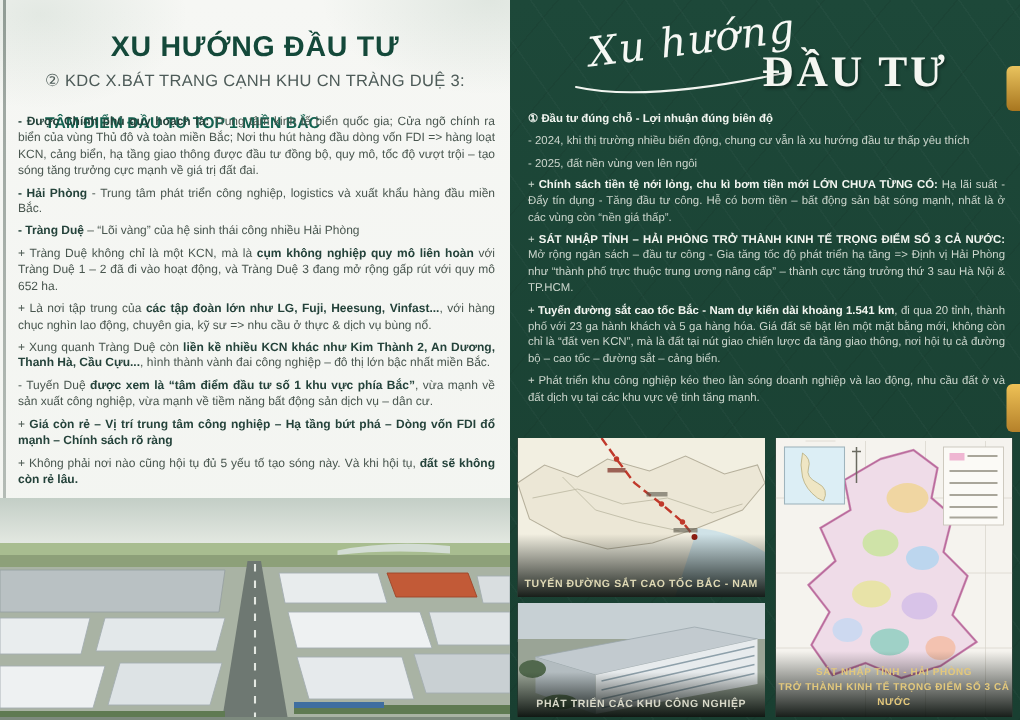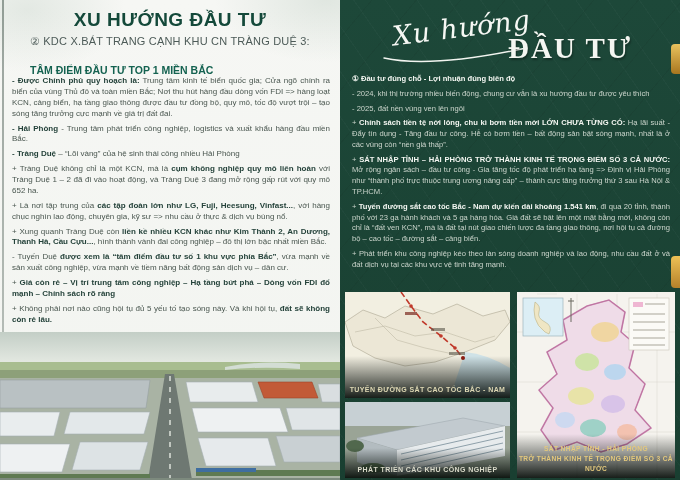--- a/index.html
+++ b/index.html
@@ -6,21 +6,21 @@
   #page{position:relative;width:680px;height:480px;overflow:hidden;background:#fff;
         font-family:"Liberation Sans",sans-serif;}
   
   #left-panel{position:absolute;left:0;top:0;width:340px;height:480px;
     background:
       radial-gradient(140px 90px at 8% 2%, rgba(90,130,105,.12), transparent 70%),
       radial-gradient(160px 90px at 96% 0%, rgba(90,130,105,.14), transparent 70%),
       linear-gradient(#f6f7f4,#f2f4f0);}
   #left-edge-line{position:absolute;left:2px;top:0;width:2px;height:480px;
     background:linear-gradient(rgba(40,60,50,.45),rgba(40,60,50,.25));}
-  .lp-title{margin:9px 10px 4px;text-align:center;font-weight:bold;font-size:19px;
+  .lp-title{margin:21px 10px 4px;text-align:center;font-weight:bold;font-size:19px;
     letter-spacing:.5px;color:#14493a;}
   .lp-sub1{margin:2px 10px 0 30px;font-size:11px;color:#4d5b58;letter-spacing:.2px;}
   .lp-sub2{margin:16px 10px 0 30px;font-size:10.5px;font-weight:bold;color:#146250;}
   .lp-bullets{position:absolute;left:12px;top:76px;width:318px;}
   .lp-bullets p{margin:0 0 4px 0;font-size:8px;line-height:1.36;color:#49564f;
     text-align:justify;}
   .lp-bullets p span.b{font-weight:bold;color:#24423a;}
   #industrial-photo{position:absolute;left:0;top:332px;width:340px;height:148px;}
   
   #right-panel{position:absolute;left:340px;top:0;width:340px;height:480px;
@@ -126,21 +126,21 @@
       <svg class="rp-flourish" width="150" height="22" viewBox="0 0 150 22">
         <path d="M4,16 C40,24 90,18 146,6" stroke="#f2f5f0" stroke-width="1.4" fill="none" stroke-linecap="round"></path>
       </svg>
       <div class="rp-main">ĐẦU TƯ</div>
     </div>
     <div class="gold-glyph"></div>
     <div class="gold-ribbon"></div>
 
     <div class="rp-bullets">
         <p><span class="b">① Đầu tư đúng chỗ - Lợi nhuận đúng biên độ</span></p>
-        <p><span>- 2024, khi thị trường nhiều biến động, chung cư vẫn là xu hướng đầu tư được yêu thích</span></p>
+        <p><span>- 2024, khi thị trường nhiều biến động, chung cư vẫn là xu hướng đầu tư thấp yêu thích</span></p>
         <p><span>- 2025, đất nền vùng ven lên ngôi</span></p>
         <p><span>+ </span><span class="b">Chính sách tiền tệ nới lỏng, chu kì bơm tiền mới LỚN CHƯA TỪNG CÓ:</span><span> Hạ lãi suất - Đẩy tín dụng - Tăng đầu tư công. Hễ có bơm tiền – bất động sản bật sóng mạnh, nhất là ở các vùng còn “nền giá thấp”.</span></p>
         <p><span>+ </span><span class="b">SÁT NHẬP TỈNH – HẢI PHÒNG TRỞ THÀNH KINH TẾ TRỌNG ĐIỂM SỐ 3 CẢ NƯỚC:</span><span> Mở rộng ngân sách – đầu tư công - Gia tăng tốc độ phát triển hạ tầng =&gt; Định vị Hải Phòng như “thành phố trực thuộc trung ương nâng cấp” – thành cực tăng trưởng thứ 3 sau Hà Nội &amp; TP.HCM.</span></p>
         <p><span>+ </span><span class="b">Tuyến đường sắt cao tốc Bắc - Nam dự kiến dài khoảng 1.541 km</span><span>, đi qua 20 tỉnh, thành phố với 23 ga hành khách và 5 ga hàng hóa. Giá đất sẽ bật lên một mặt bằng mới, không còn chỉ là “đất ven KCN”, mà là đất tại nút giao chiến lược đa tầng giao thông, nơi hội tụ cả đường bộ – cao tốc – đường sắt – cảng biển.</span></p>
         <p><span>+ Phát triển khu công nghiệp kéo theo làn sóng doanh nghiệp và lao động, nhu cầu đất ở và đất dịch vụ tại các khu vực vệ tinh tăng mạnh.</span></p>
       </div>
 
     <div class="rp-media">
 
       <div class="media-box" id="railway-box">

